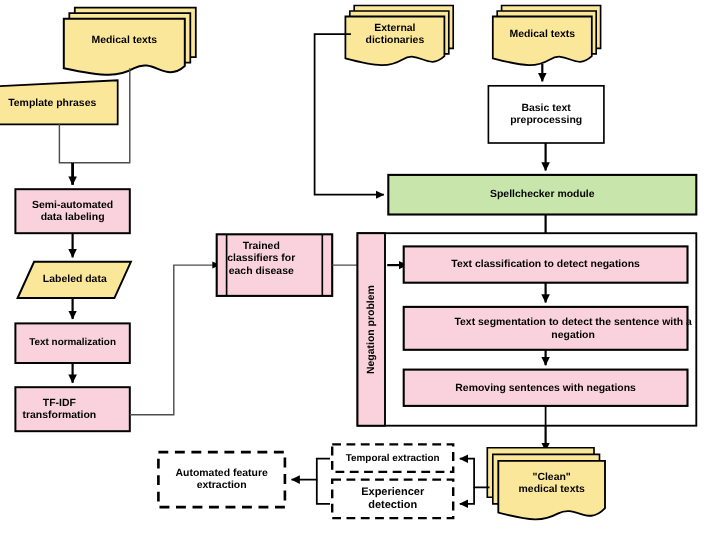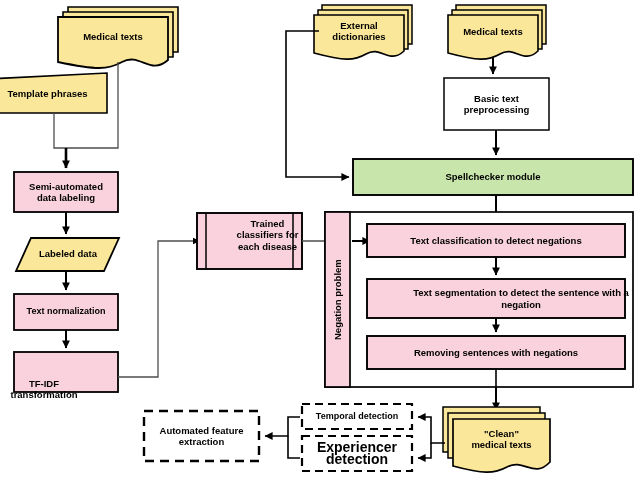--- a/index.html
+++ b/index.html
@@ -192,52 +192,52 @@
 
   <div class="lbl" style="left:-12px; top:82px; width:119px; height:24px;">Template phrases</div>
 
   <div class="lbl" style="left:14px; top:174px; width:104px; height:36px;">Semi-automated
 data labeling</div>
 
   <div class="lbl" style="left:12px; top:294px; width:108px; height:36px; font-size:9px;">Text normalization</div>
 
   <div class="lbl" style="left:18px; top:240px; width:100px; height:28px;">Labeled data</div>
 
-  <div class="lbl" style="left:4px; top:354px; width:80px; height:36px;margin-top:17px;">TF-IDF
+  <div class="lbl" style="left:14px; top:354px; width:80px; height:36px;">TF-IDF
 transformation</div>
 
   <div class="lbl" style="left:314px; top:17px; width:90px; height:28px;">External
 dictionaries</div>
 
   <div class="lbl" style="left:448px; top:22px; width:90px; height:20px;">Medical texts</div>
 
   <div class="lbl" style="left:444px; top:80px; width:105px; height:48px;text-align:center;">Basic text
 preprocessing</div>
 
   <div class="lbl" style="left:353px; top:159px; width:280px; height:36px;">Spellchecker module</div>
 
-  <div class="lbl" style="left:224px; top:214px; width:87px; height:42px;">Trained
+  <div class="lbl" style="left:194px; top:214px; width:87px; height:42px;">Trained
 classifiers for
 each disease</div>
 
   <div class="lbl-vert" style="left:325px; top:212px; width:25px; height:175px;">Negation problem</div>
 
   <div class="lbl" style="left:367px; top:224px; width:258px; height:33px;text-align:right;">Text classification to detect negations</div>
 
   <div class="lbl" style="left:367px; top:279px; width:308px; height:39px;">Text segmentation to detect the sentence with a
 negation</div>
 
   <div class="lbl" style="left:367px; top:336px; width:258px; height:33px;">Removing sentences with negations</div>
 
   <div class="lbl" style="left:453px; top:424px; width:97px; height:30px;">"Clean"
 medical texts</div>
 
-  <div class="lbl" style="left:302px; top:404px; width:110px; height:25px; font-size:9px;">Temporal detection</div>
-
-  <div class="lbl" style="left:302px; top:437px; width:110px; height:33px; font-size:14px;">Experiencer
+  <div class="lbl" style="left:302px; top:404px; width:110px; height:25px; font-size:9px;">Temporal extraction</div>
+
+  <div class="lbl" style="left:302px; top:437px; width:110px; height:33px; font-size:10px;">Experiencer
 detection</div>
 
   <div class="lbl" style="left:144px; top:412px; width:115px; height:48px;text-align:center;">Automated feature
 extraction</div>
 
   <div class="hit" style="left:58px; top:5px; width:122px; height:68px;"></div>
   <div class="hit" style="left:0px; top:73px; width:108px; height:40px;"></div>
   <div class="hit" style="left:14px; top:172px; width:104px; height:40px;"></div>
   <div class="hit" style="left:16px; top:238px; width:104px; height:33px;"></div>
   <div class="hit" style="left:14px; top:294px; width:104px; height:36px;"></div>

